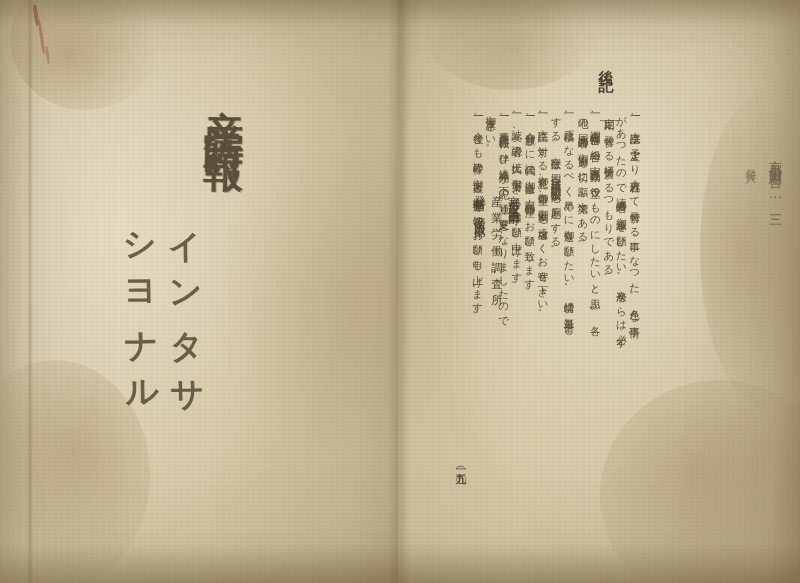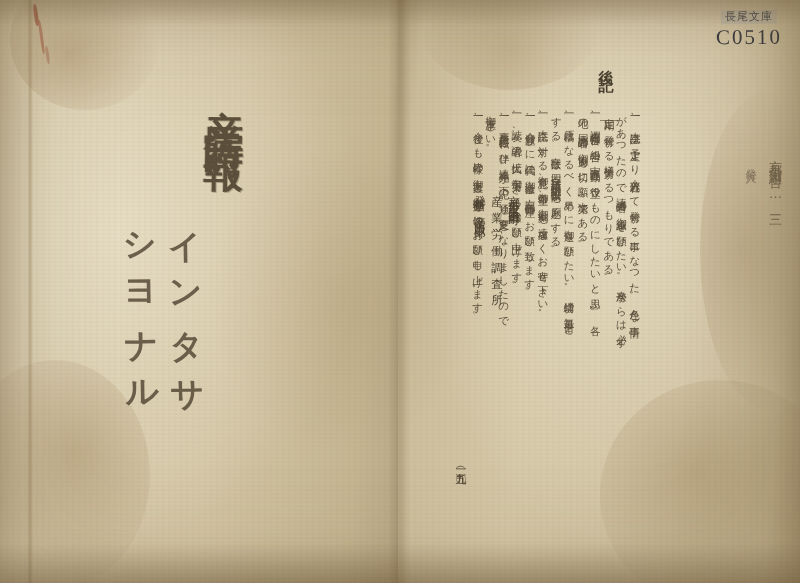--- a/index.html
+++ b/index.html
@@ -295,24 +295,20 @@
   <div class="stain s3"></div>
   <div class="stain s4"></div>
   <div class="stain s5"></div>
   <div class="stain s6"></div>
 
   <div class="crease"></div>
   <div class="redmark rm1"></div>
   <div class="redmark rm2"></div>
   <div class="redmark rm3"></div>
 
-  <div class="stamp">
-    <div class="stamp-lib">長尾文庫</div>
-    <div class="stamp-code">C0510</div>
-  </div>
 
   <div class="brush-title">
     <span>産労時報</span>
   </div>
   <div class="brush-sub">
     <span>インタサシヨナル</span>
   </div>
 
   <div class="r-heading">後記</div>
   <div class="r-heading-rule"></div>

